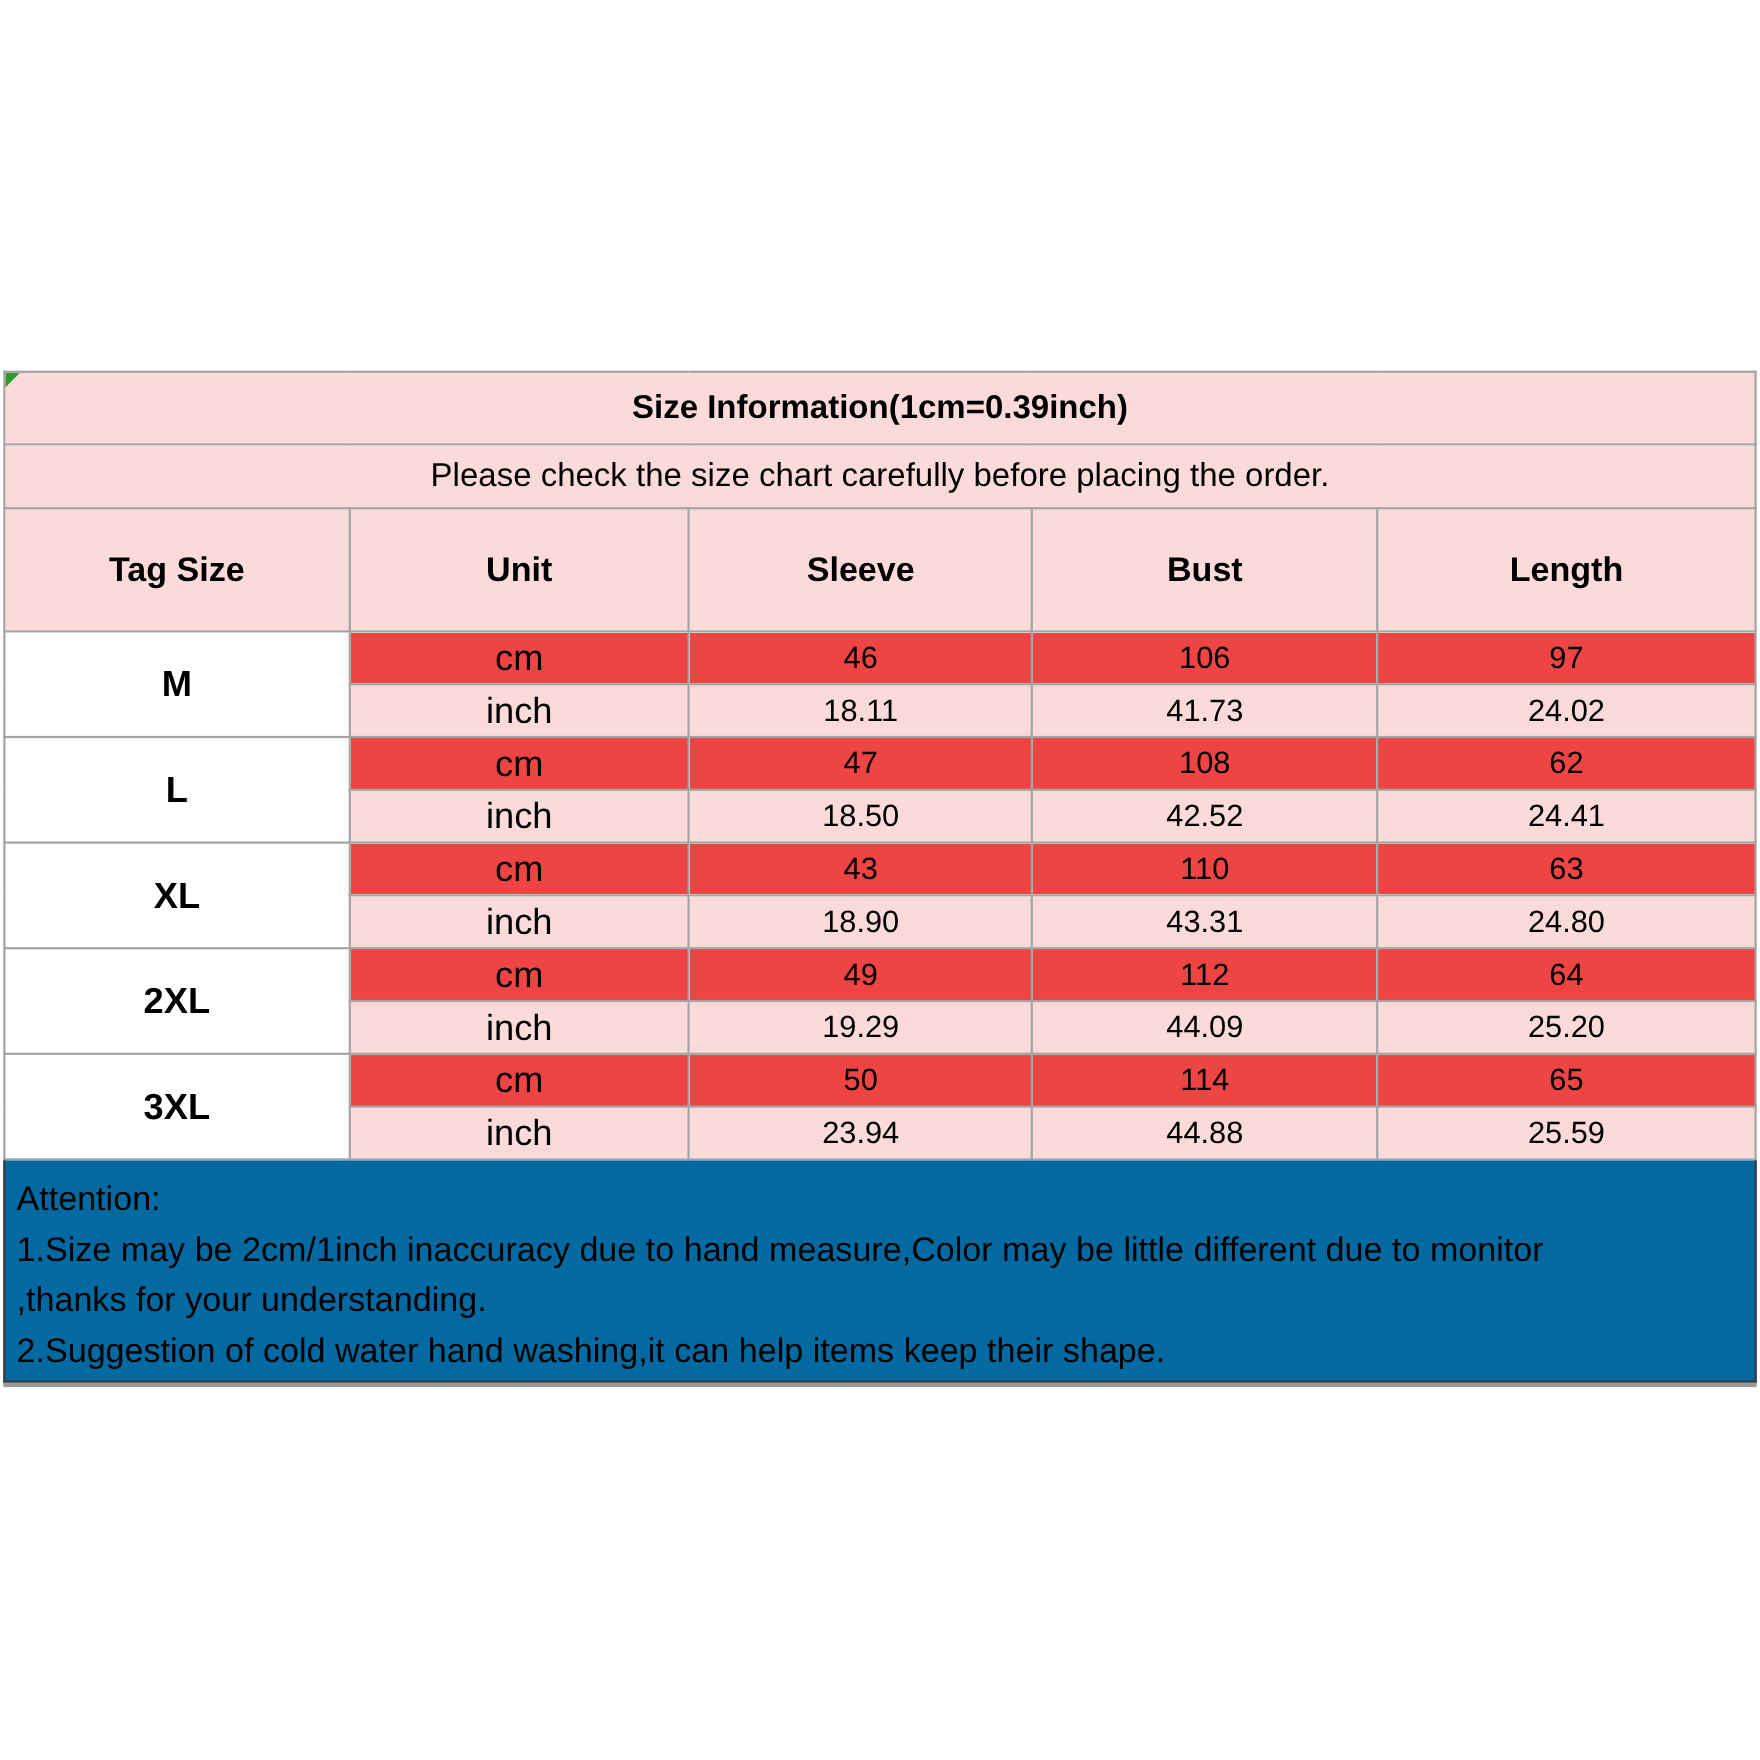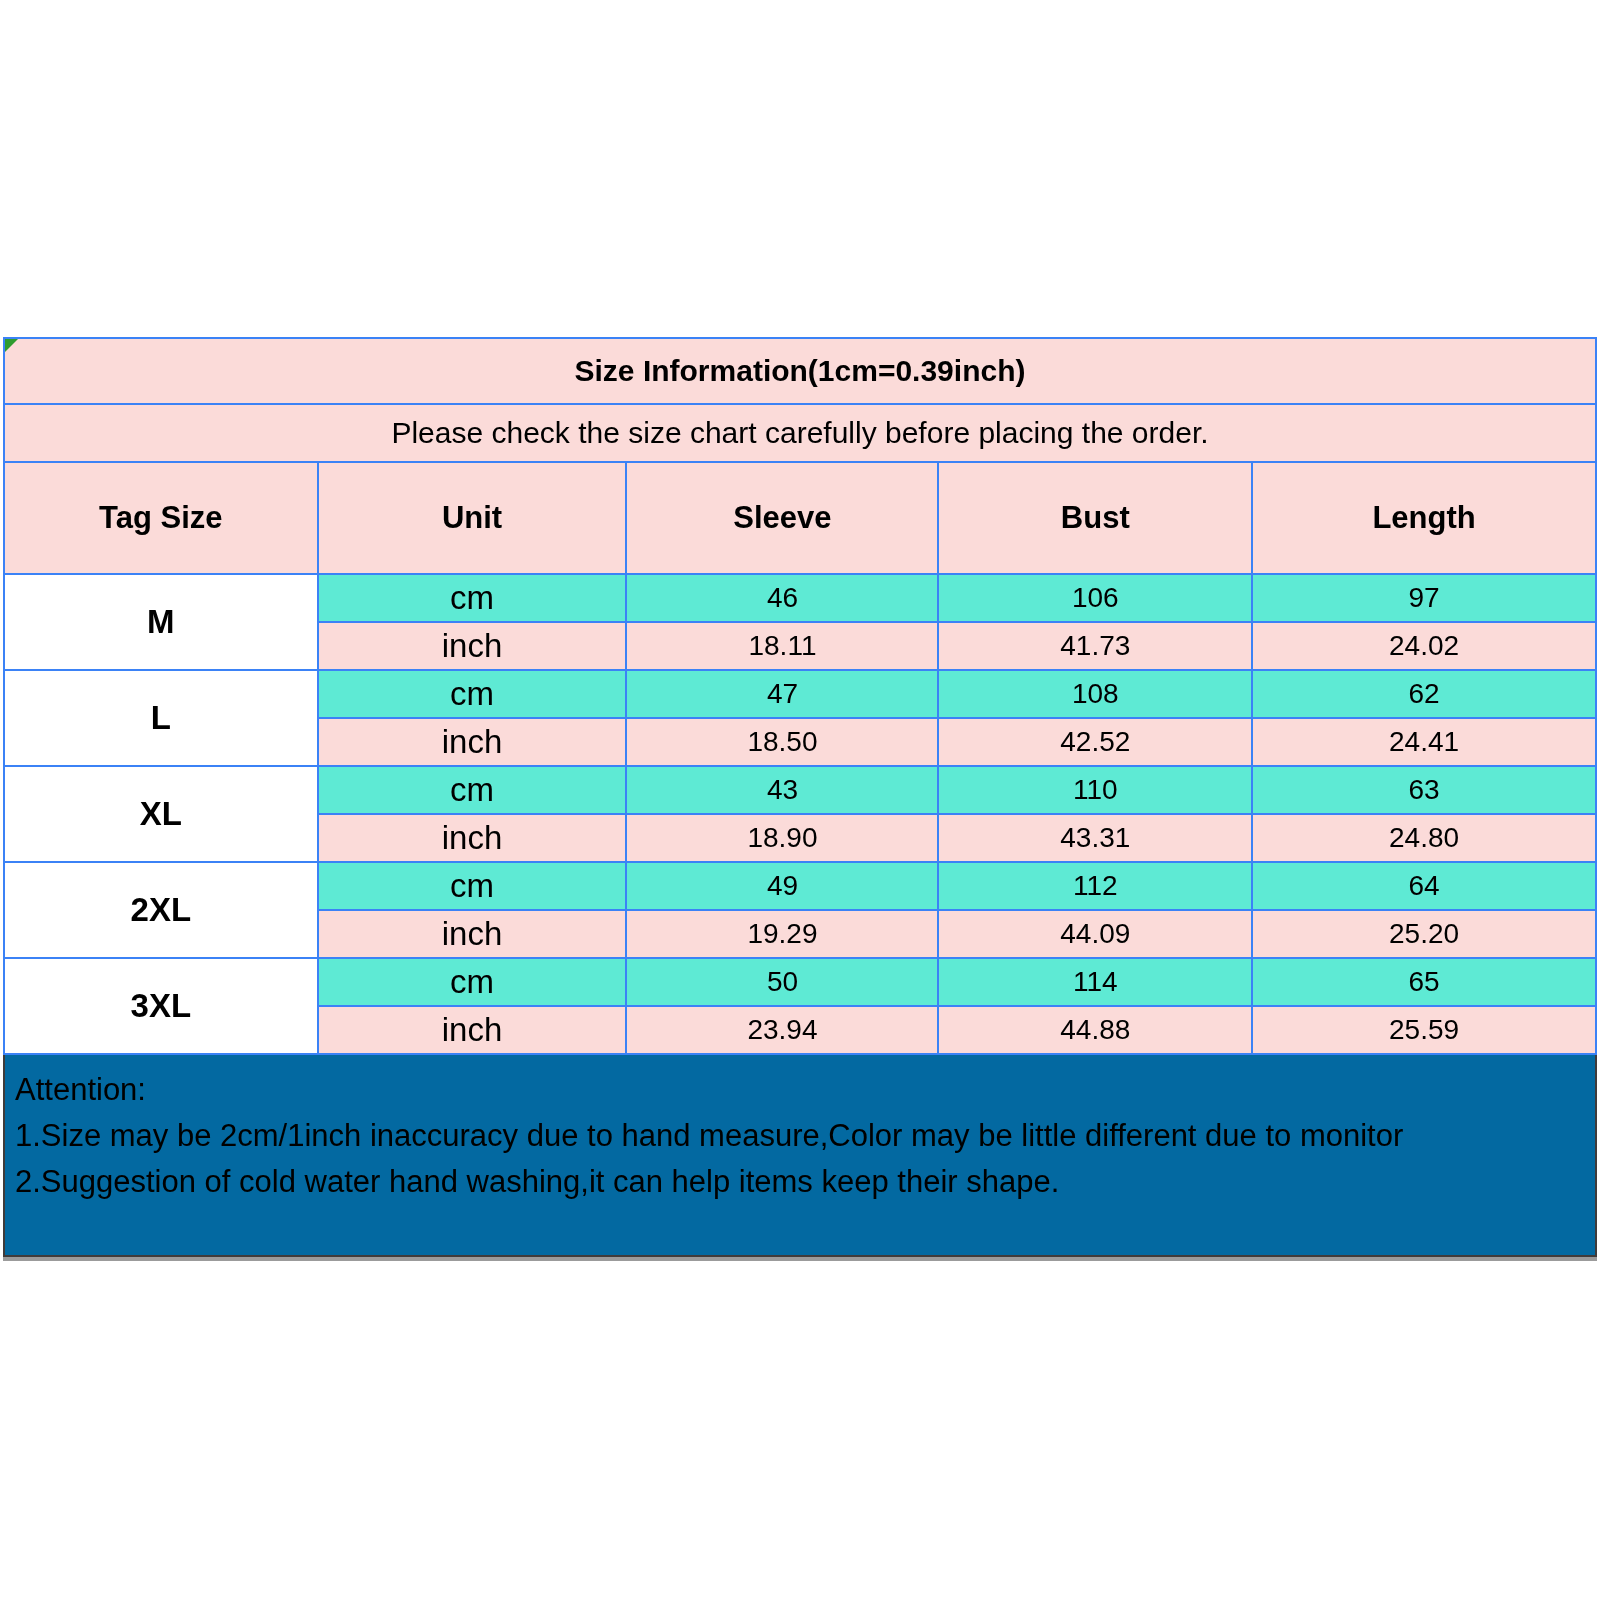--- a/index.html
+++ b/index.html
@@ -21,38 +21,38 @@
     border-right:13px solid transparent;
   }
 
   table.size-table {
     width:100%;
     border-collapse:collapse;
     table-layout:fixed;
     text-align:center;
   }
   .size-table td, .size-table th {
-    border:2px solid #3b82f6;
+    border:2px solid #a3a3a3;
     background:#fbdbd9;
     overflow:hidden;
     vertical-align:middle;
     font-weight:normal;
   }
   col.c-tag    { width:19.7%; }
   col.c-unit   { width:19.4%; }
   col.c-sleeve { width:19.6%; }
   col.c-bust   { width:19.7%; }
   col.c-length { width:21.6%; }
 
   tr.title-row td    { height:66px;  font-size:30px; font-weight:bold; }
   tr.subtitle-row td { height:58px;  font-size:30px;margin-top:20px; }
   tr.header-row th   { height:112px; font-size:31px; font-weight:bold; }
 
   tr.cm-row td, tr.inch-row td { height:48px; }
-  tr.cm-row td   { background:#5eead4; }
+  tr.cm-row td   { background:#ef4444; }
   tr.inch-row td { background:#fbdbd9; }
 
   td.tag-cell  { background:#ffffff !important; font-size:33px; font-weight:bold; }
   td.unit-cell { font-size:33px; }
   td.val-cell  { font-size:28px; }
 
   .attention-block {
     border:2px solid #3f3b3b;
     border-top:none;
     background:#0369a1;
@@ -165,18 +165,19 @@
         <td class="val-cell">23.94</td>
         <td class="val-cell">44.88</td>
         <td class="val-cell">25.59</td>
       </tr>
     </tbody>
       </table>
 
     <div class="attention-block">
       <div>Attention:</div>
       <div>1.Size may be 2cm/1inch inaccuracy due to hand measure,Color may be little different due to monitor</div>
+      <div>,thanks for your understanding.</div>
       <div>2.Suggestion of cold water hand washing,it can help items keep their shape.</div>
     </div>
 
     <div class="bottom-shade"></div>
   </div>
 </div>
 
 </body></html>

